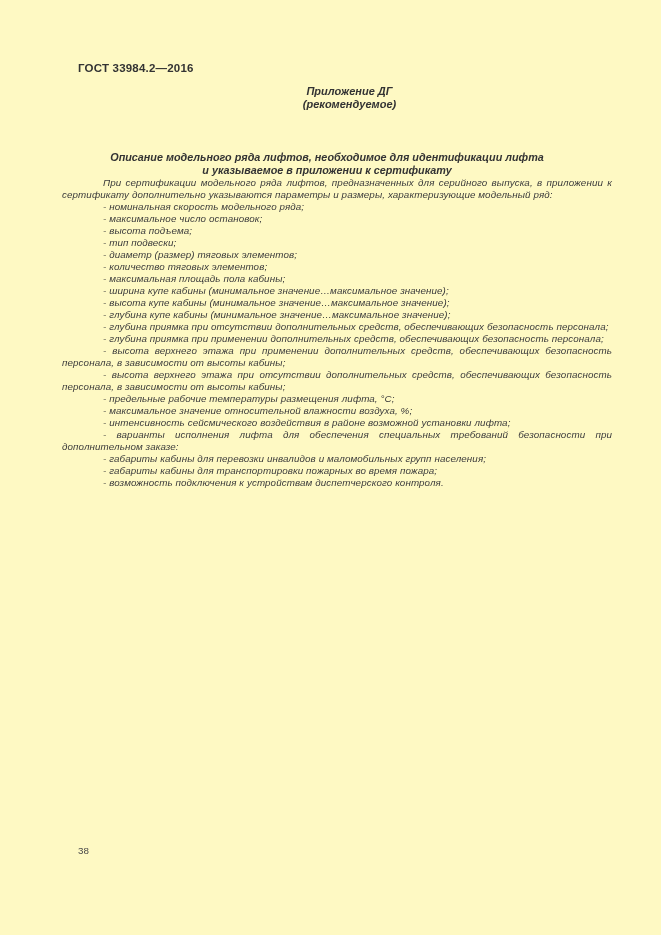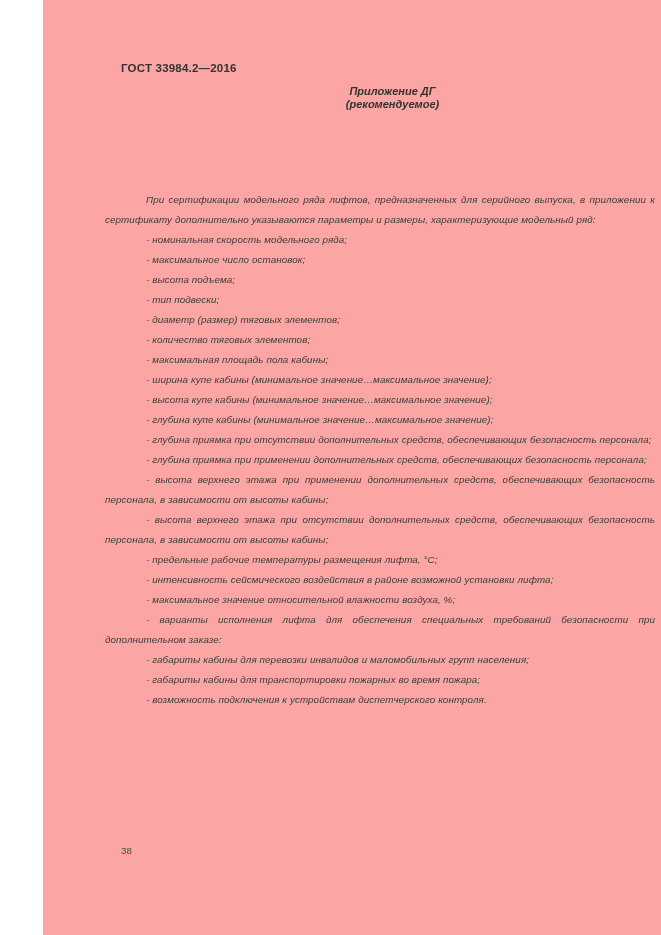--- a/index.html
+++ b/index.html
@@ -11,22 +11,21 @@
     width: 661px;
     height: 935px;
     position: relative;
     font-family: "Liberation Sans", sans-serif;
     color: #3b3b3b;
     overflow: hidden;
   }
   .page {
     position: absolute;
     inset: 0;
-    background: #fca5a5;
-    margin-left: 43px;
+    background: #fef9c3;
   }
   .doc-header {
     position: absolute;
     top: 62px;
     left: 78px;
     font-size: 11.5px;
     font-weight: bold;
     letter-spacing: 0.2px;
     color: #333333;
   }
@@ -50,25 +49,25 @@
     width: 550px;
     text-align: center;
     font-size: 10.8px;
     line-height: 13px;
     font-weight: bold;
     font-style: italic;
     color: #333333;
   }
   .body-block {
     position: absolute;
-    top: 190px;
+    top: 177px;
     left: 62px;
     width: 550px;
     font-size: 9.8px;
-    line-height: 20px;
+    line-height: 12px;
     font-style: italic;
     letter-spacing: 0.1px;
     text-align: justify;
     color: #3b3b3b;
   }
   .body-par {
     margin: 0;
     text-indent: 41px;
   }
   .page-number {
@@ -84,41 +83,45 @@
 
 <div class="page">
 
   <div class="doc-header">ГОСТ 33984.2—2016</div>
 
   <div class="annex-block">
     <div>Приложение ДГ</div>
     <div>(рекомендуемое)</div>
   </div>
 
+  <div class="title-block">
+    <div>Описание модельного ряда лифтов, необходимое для идентификации лифта</div>
+    <div>и указываемое в приложении к сертификату</div>
+  </div>
 
   <div class="body-block">
     <p class="body-par">При сертификации модельного ряда лифтов, предназначенных для серийного выпуска, в приложении к сертификату дополнительно указываются параметры и размеры, характеризующие модельный ряд:</p>
     <div>
         <p class="body-par">- номинальная скорость модельного ряда;</p>
         <p class="body-par">- максимальное число остановок;</p>
         <p class="body-par">- высота подъема;</p>
         <p class="body-par">- тип подвески;</p>
         <p class="body-par">- диаметр (размер) тяговых элементов;</p>
         <p class="body-par">- количество тяговых элементов;</p>
         <p class="body-par">- максимальная площадь пола кабины;</p>
         <p class="body-par">- ширина купе кабины (минимальное значение…максимальное значение);</p>
         <p class="body-par">- высота купе кабины (минимальное значение…максимальное значение);</p>
         <p class="body-par">- глубина купе кабины (минимальное значение…максимальное значение);</p>
         <p class="body-par">- глубина приямка при отсутствии дополнительных средств, обеспечивающих безопасность персонала;</p>
         <p class="body-par">- глубина приямка при применении дополнительных средств, обеспечивающих безопасность персонала;</p>
         <p class="body-par">- высота верхнего этажа при применении дополнительных средств, обеспечивающих безопасность персонала, в зависимости от высоты кабины;</p>
         <p class="body-par">- высота верхнего этажа при отсутствии дополнительных средств, обеспечивающих безопасность персонала, в зависимости от высоты кабины;</p>
         <p class="body-par">- предельные рабочие температуры размещения лифта, °С;</p>
+        <p class="body-par">- максимальное значение относительной влажности воздуха, %;</p>
         <p class="body-par">- интенсивность сейсмического воздействия в районе возможной установки лифта;</p>
-        <p class="body-par">- максимальное значение относительной влажности воздуха, %;</p>
         <p class="body-par">- варианты исполнения лифта для обеспечения специальных требований безопасности при дополнительном заказе:</p>
         <p class="body-par">- габариты кабины для перевозки инвалидов и маломобильных групп населения;</p>
         <p class="body-par">- габариты кабины для транспортировки пожарных во время пожара;</p>
         <p class="body-par">- возможность подключения к устройствам диспетчерского контроля.</p>
       </div>
   </div>
 
   <div class="page-number">38</div>
 
 </div>

